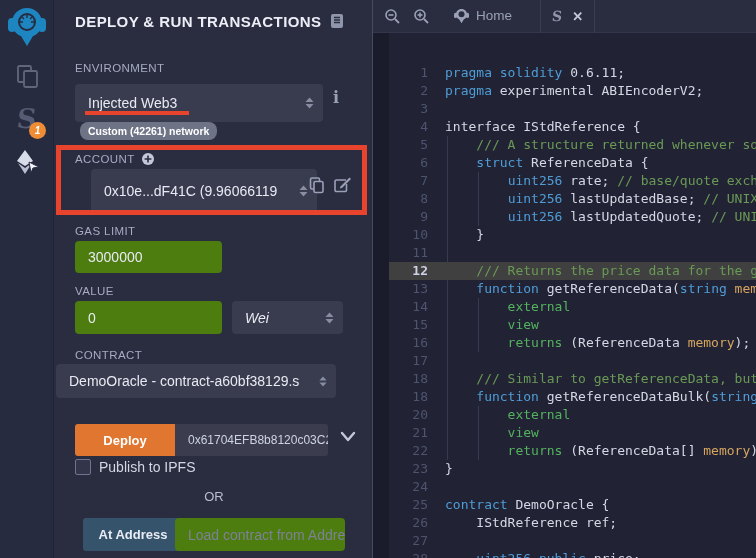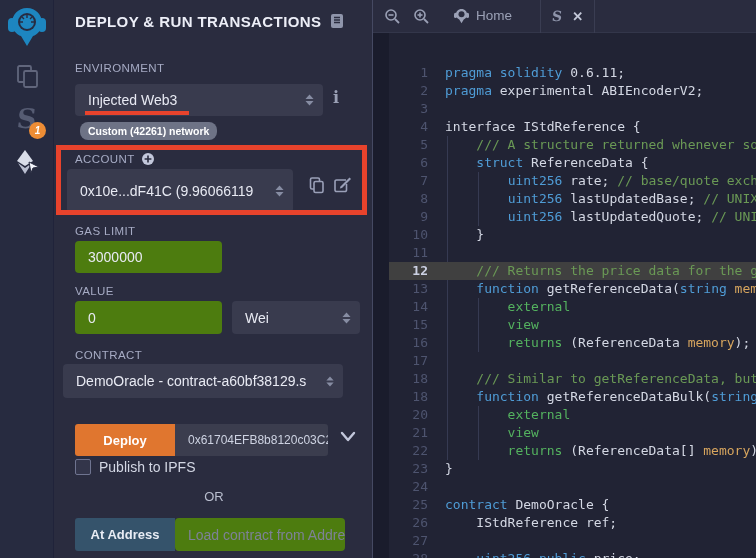--- a/index.html
+++ b/index.html
@@ -32,50 +32,50 @@
                white-space: nowrap; display: flex; align-items: center; gap: 6px; }
   .boxfield { position: absolute; background: #393b4e; border-radius: 4px; display: flex;
               align-items: center; font-size: 14px; color: #e8eaf3; white-space: nowrap; overflow: hidden; }
   .boxfield .txt { padding-left: 13px; flex: 1; overflow: hidden; }
   .boxfield .stepper { flex: 0 0 auto; margin-right: 8px; }
   input.boxinput { position: absolute; background: #4d7c0f; border: none; border-radius: 4px;
                    color: #e8eaf3; font-size: 14px; padding-left: 13px;
                    font-family: "Liberation Sans", sans-serif; outline: none; }
   input.boxinput::placeholder { color: #7d8297; }
   .lbl-env { left: 21px; top: 62px; }
-  .sel-env { left: 21px; top: 84px; width: 248px; height: 32px; gap: 27px; }
+  .sel-env { left: 21px; top: 84px; width: 248px; height: 38px; gap: 27px; }
   .info-icon { position: absolute; left: 279px; top: 88px; font-family: "DejaVu Serif", serif;
                font-weight: bold; font-size: 16px; color: #9aa0b5; }
   .net-badge { position: absolute; left: 26px; top: 122px; background: #6e7386; color: #fff;
                font-size: 10.5px; font-weight: bold; border-radius: 8px; padding: 3px 8px;
                white-space: nowrap; }
   .lbl-account { left: 21px; top: 152px; }
-  .sel-account { left: 13px; top: 169px; width: 226px; height: 44px; }
+  .sel-account { left: 37px; top: 169px; width: 226px; height: 44px; }
   .copy-icon { position: absolute; left: 254px; top: 176px; }
   .edit-icon { position: absolute; left: 279px; top: 176px; }
   .lbl-gas { left: 21px; top: 225px; }
   .in-gas  { left: 21px; top: 241px; width: 147px; height: 32px; }
   .lbl-value { left: 21px; top: 285px; }
   .in-value  { left: 21px; top: 301px; width: 147px; height: 33px; }
-  .sel-unit  { left: 178px; top: 301px; width: 128px; height: 33px; }
+  .sel-unit  { left: 178px; top: 301px; width: 111px; height: 33px; font-style: italic; }
   .lbl-contract { left: 21px; top: 349px; }
-  .sel-contract { left: 9px; top: 364px; width: 280px; height: 34px; }
+  .sel-contract { left: 2px; top: 364px; width: 280px; height: 34px; }
   .deploy-btn { position: absolute; left: 21px; top: 424px; width: 100px; height: 32px;
                 background: var(--accent_orange); border: none; border-radius: 3px 0 0 3px;
                 color: #fff; font-size: 13px; font-weight: bold;
                 font-family: "Liberation Sans", sans-serif; cursor: pointer; }
   .deploy-arg { left: 121px; top: 424px; width: 153px; height: 32px; border-radius: 0 3px 3px 0;
                 background: #3b3d4e; font-size: 12px; color: #ced3e2; }
   .deploy-chevron { position: absolute; left: 286px; top: 431px; }
   .chk { position: absolute; left: 21px; top: 459px; width: 16px; height: 16px;
          background: #33354a; border: 1px solid #6f7490; border-radius: 2px; cursor: pointer; }
   .chk-label { position: absolute; left: 45px; top: 459px; font-size: 14px; color: #d3d7e4; }
   .or-label { position: absolute; left: 15px; top: 489px; width: 290px; text-align: center;
               font-size: 13px; color: #b9bece; }
-  .ataddr-btn { position: absolute; left: 21px; top: 518px; width: 100px; height: 33px;
+  .ataddr-btn { position: absolute; left: 29px; top: 518px; width: 100px; height: 33px;
                 background: var(--at_address_blue); border: none; border-radius: 3px 0 0 3px;
                 color: #e8ecf4; font-size: 13px; font-weight: bold;
                 font-family: "Liberation Sans", sans-serif; cursor: pointer; }
   .ataddr-in { left: 121px; top: 518px; width: 170px; height: 33px; border-radius: 0 3px 3px 0;
                background: #3a3c4e; font-size: 12.5px; }
 
   
   .anno-underline { position: absolute; left: 31px; top: 111px; width: 104px; height: 4px;
                     background: var(--annotation_red); z-index: 6; pointer-events: none; }
   .anno-box { position: absolute; left: 2px; top: 145px; width: 311px; height: 70px;

